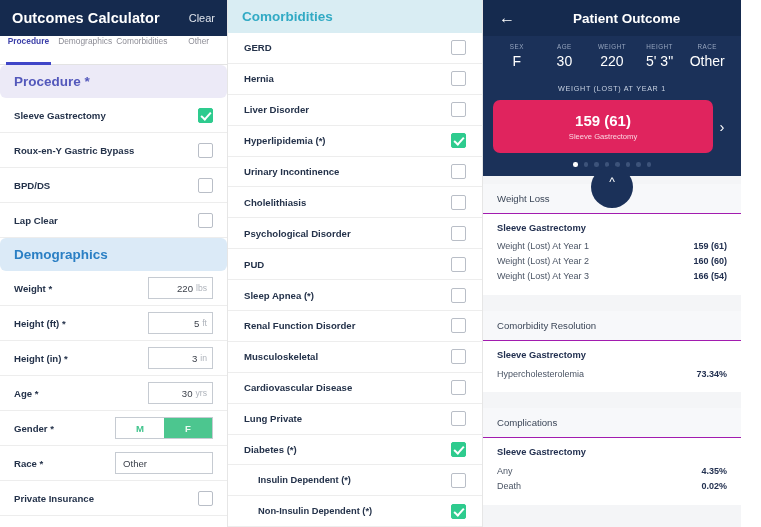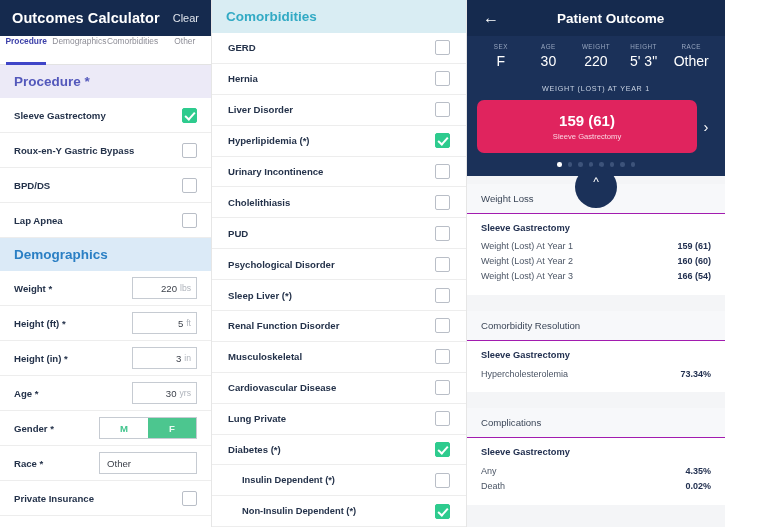--- a/index.html
+++ b/index.html
@@ -5,34 +5,34 @@
   * { box-sizing: border-box; margin: 0; padding: 0; }
   html, body {
     width: 761px; height: 527px;
     font-family: "Liberation Sans", sans-serif;
     background: #ffffff;
     overflow: hidden;
   }
   .app { display: flex; width: 761px; height: 527px; }
 
   
-  .col-left { width: 212px; height: 527px; background:#fff; position:relative;
+  .col-left { width: 228px; height: 527px; background:#fff; position:relative;
               border-right:1px solid #e6e6e6; overflow:hidden; }
   .lhead { height:36px; background:#152a4e; display:flex; align-items:center;
            padding:0 12px; justify-content:space-between; }
   .lhead-title { color:#fff; font-size:14.5px; font-weight:bold; letter-spacing:.1px;}
   .lhead-clear { color:#dfe4ec; font-size:11px; }
   .tabs { height:29px; display:flex; align-items:flex-start; background:#fff;
           border-bottom:1px solid #e3e3e3; }
   .tab { flex:1; text-align:center; font-size:8.4px; color:#8d8d96; 
          position:relative; height:29px; }
   .tab.active { color:#3b3fa8; font-weight:bold; }
   .tab.active:after { content:""; position:absolute; left:6px; right:6px; bottom:0;
                       height:3px; background:#4046c8; }
-  .sec-head { padding:9px 14px; font-size:13.5px; font-weight:bold; }
+  .sec-head { padding:9px 14px; font-size:13.5px; font-weight:bold;border-radius:6px; }
   .sec-procedure { background:#eceaf7; color:#5358bb; }
   .sec-demo { background:#dbeaf7; color:#2a7fc4; }
   .row { display:flex; align-items:center; justify-content:space-between;
          padding:0 14px; height:35px; border-bottom:1px solid #ededed; }
   .row-label { font-size:9.6px; font-weight:bold; color:#24324a; }
   .cbx { width:15px; height:15px; border:1px solid #b9bec7; border-radius:2px;
          background:#fff; flex:0 0 auto; }
   .cbx.on { background:#2ecb8e; border-color:#2ecb8e; position:relative; }
   .cbx.on:after { content:""; position:absolute; left:4px; top:1px; width:4px; height:8px;
                   border:solid #fff; border-width:0 2px 2px 0; transform:rotate(42deg); }
@@ -121,21 +121,21 @@
         </div>
         <div class="row">
           <span class="row-label">Roux-en-Y Gastric Bypass</span>
           <span class="cbx"></span>
         </div>
         <div class="row">
           <span class="row-label">BPD/DS</span>
           <span class="cbx"></span>
         </div>
         <div class="row">
-          <span class="row-label">Lap Apnea</span>
+          <span class="row-label">Lap Clear</span>
           <span class="cbx"></span>
         </div>
       </div>
 
     <div class="sec-head sec-demo">Demographics</div>
 
     <div class="row">
       <span class="row-label">Weight *</span>
       <span class="inp">
         <span class="inp-val">220</span>
@@ -203,29 +203,29 @@
         </div>
         <div class="row-c">
           <span class="row-label">Urinary Incontinence</span>
           <span class="cbx"></span>
         </div>
         <div class="row-c">
           <span class="row-label">Cholelithiasis</span>
           <span class="cbx"></span>
         </div>
         <div class="row-c">
+          <span class="row-label">Psychological Disorder</span>
+          <span class="cbx"></span>
+        </div>
+        <div class="row-c">
           <span class="row-label">PUD</span>
           <span class="cbx"></span>
         </div>
         <div class="row-c">
-          <span class="row-label">Psychological Disorder</span>
-          <span class="cbx"></span>
-        </div>
-        <div class="row-c">
-          <span class="row-label">Sleep Liver (*)</span>
+          <span class="row-label">Sleep Apnea (*)</span>
           <span class="cbx"></span>
         </div>
         <div class="row-c">
           <span class="row-label">Renal Function Disorder</span>
           <span class="cbx"></span>
         </div>
         <div class="row-c">
           <span class="row-label">Musculoskeletal</span>
           <span class="cbx"></span>
         </div>

